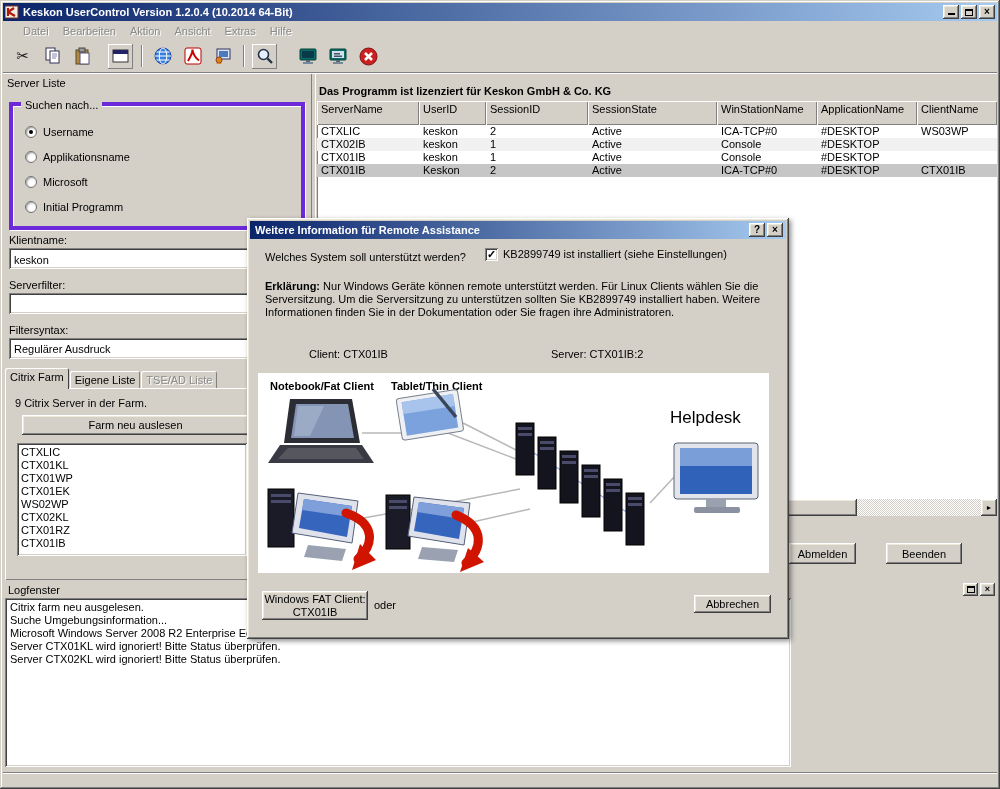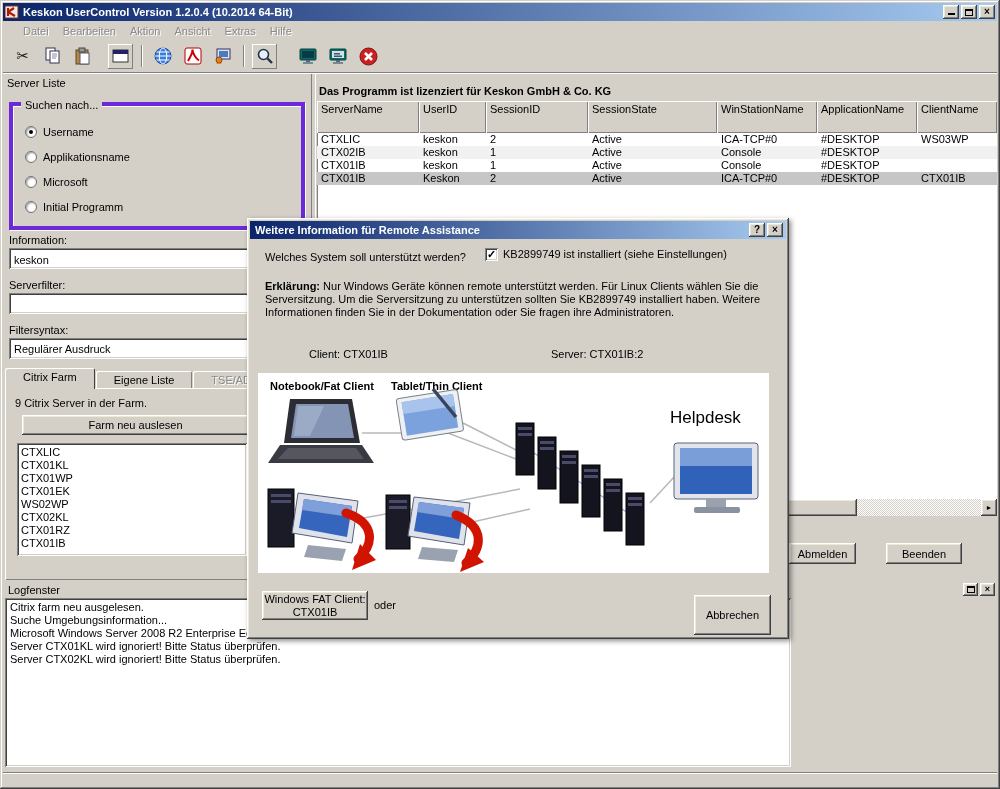--- a/index.html
+++ b/index.html
@@ -34,40 +34,40 @@
   .radio-row{position:absolute;left:12px;display:flex;align-items:center;gap:6px;}
   .radio{position:relative;width:12px;height:12px;border-radius:50%;background:#fff;border:1px solid #707070;
     box-shadow:inset 1px 1px 2px #9a9a9a, inset -1px -1px 1px #fff;}
   .radio.checked::after{content:"";position:absolute;left:3px;top:3px;width:4px;height:4px;border-radius:50%;background:#000;}
   .field-label{position:absolute;left:6px;}
   .field{position:absolute;left:6px;width:297px;height:21px;border:0;font:11px "Liberation Sans",sans-serif;
     padding:3px 5px 0;outline:none;}
   .selectbox{position:absolute;left:6px;width:297px;height:21px;display:flex;align-items:center;padding-left:5px;}
   .select-arrow{position:absolute;right:2px;top:2px;width:17px;height:17px;font-size:7px;}
   .tabs-row{position:absolute;left:2px;top:295px;height:20px;display:flex;align-items:flex-end;}
-  .tab{height:18px;padding:3px 18px 0;background:#d4d0c8;margin-right:1px;position:relative;
+  .tab{height:18px;padding:3px 5px 0;background:#d4d0c8;margin-right:1px;position:relative;
     border-top-left-radius:2px;border-top-right-radius:2px;
     box-shadow:inset 1px 1px 0 #fff, inset -1px 0 0 #808080;}
   .tab.active{height:21px;z-index:3;box-shadow:inset 1px 1px 0 #fff, inset -1px 0 0 #404040;}
   .tab.disabled{color:#8a8a8a;text-shadow:1px 1px 0 #fff;}
   .tab-panel{position:absolute;left:2px;top:314px;width:303px;height:192px;background:#d4d0c8;z-index:2;
     box-shadow:inset 1px 1px 0 #fff, inset -1px -1px 0 #808080;}
   .tab-info{position:absolute;left:10px;top:9px;}
   .farm-btn{position:absolute;left:17px;top:27px;width:227px;height:20px;}
   .listbox{position:absolute;left:12px;top:55px;width:230px;height:113px;padding:3px 0 0 4px;line-height:13px;}
   .list-item{height:13px;white-space:nowrap;}
   
   .splitter{position:absolute;left:311px;top:74px;width:5px;height:508px;
     border-left:1px solid #808080;border-right:1px solid #fff;}
   
   .main-area{position:absolute;left:316px;top:74px;width:682px;height:508px;}
   .license-text{position:absolute;left:3px;top:11px;font-weight:bold;}
   .session-table{position:absolute;left:1px;top:27px;width:680px;height:398px;background:#fff;
     box-shadow:inset 1px 1px 0 #808080, inset -1px -1px 0 #fff;}
-  .thead{display:flex;height:32px;background:#d4d0c8;}
+  .thead{display:flex;height:24px;background:#d4d0c8;}
   .th{box-shadow:inset 1px 1px 0 #fff, inset -1px -1px 0 #808080;padding:2px 4px;white-space:nowrap;overflow:hidden;}
   .trow{display:flex;height:13px;}
   .td{padding:0 4px;white-space:nowrap;overflow:hidden;line-height:13px;}
   .c0{width:102px}.c1{width:67px}.c2{width:102px}.c3{width:129px}.c4{width:100px}.c5{width:100px}.c6{flex:1}
   .row-alt{background:#f1f1f1;}
   .row-selected{background:#c6c6c6;}
   .hscroll{position:absolute;left:1px;top:425px;width:680px;height:17px;
     background:conic-gradient(#fff 25%,#d4d0c8 0 50%,#fff 0 75%,#d4d0c8 0) 0 0/2px 2px;}
   .hs-btn{position:absolute;top:0;width:16px;height:17px;font-size:7px;}
   .hs-thumb{position:absolute;left:16px;top:0;width:524px;height:17px;}
@@ -91,21 +91,21 @@
   .dlg-check-row{position:absolute;left:238px;top:30px;display:flex;align-items:flex-start;gap:5px;}
   .checkbox{width:13px;height:13px;background:#fff;display:flex;align-items:center;justify-content:center;
     box-shadow:inset 1px 1px 0 #808080, inset -1px -1px 0 #fff, inset 2px 2px 0 #404040, inset -2px -2px 0 #d4d0c8;
     font-size:11px;font-weight:bold;}
   .dlg-explain{position:absolute;left:18px;top:62px;width:506px;line-height:13px;}
   .dlg-client{position:absolute;left:62px;top:130px;}
   .dlg-server{position:absolute;left:304px;top:130px;}
   .illustration{position:absolute;left:11px;top:155px;width:511px;height:200px;background:#fff;}
   .choice-btn{position:absolute;top:373px;height:29px;flex-direction:column;line-height:13px;}
   .dlg-oder{position:absolute;left:127px;top:381px;}
-  .dlg-cancel{position:absolute;left:447px;top:377px;width:77px;height:40px;}
+  .dlg-cancel{position:absolute;left:447px;top:377px;width:77px;height:18px;}
   svg text{font-family:"Liberation Sans",sans-serif;}
   .bold{font-weight:bold;}
 </style>
 </head>
 <body>
 
 <div class="window">
 
   <div class="titlebar">
     <svg width="14" height="14">
@@ -229,21 +229,21 @@
       <div class="radio-row" style="top:70px;">
         <span class="radio"></span>
         <span>Microsoft</span>
       </div>
       <div class="radio-row" style="top:95px;">
         <span class="radio"></span>
         <span>Initial Programm</span>
       </div>
     </div>
 
-    <div class="field-label" style="top:160px;">Information:</div>
+    <div class="field-label" style="top:160px;">Klientname:</div>
     <input class="field sunken" style="top: 174px;" value="keskon">
 
     <div class="field-label" style="top:205px;">Serverfilter:</div>
     <input class="field sunken" style="top: 219px;" value="">
 
     <div class="field-label" style="top:250px;">Filtersyntax:</div>
     <div class="selectbox sunken" style="top:264px;">
       <span>Regulärer Ausdruck</span>
       <div class="btn3d select-arrow">
         <span>▼</span>

